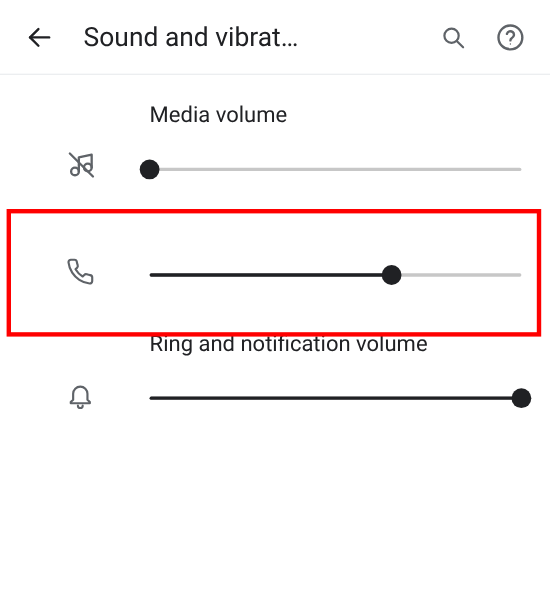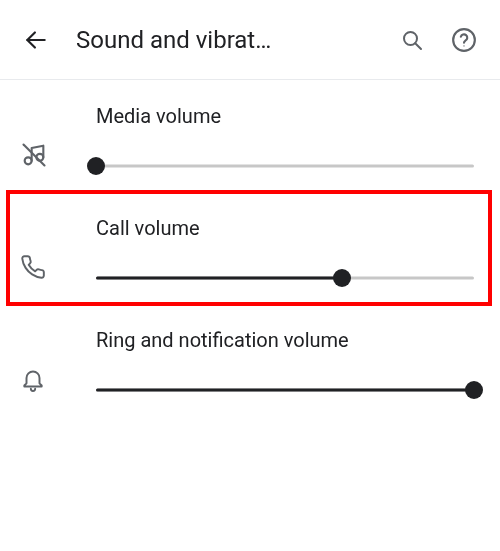--- a/index.html
+++ b/index.html
@@ -8,21 +8,21 @@
       height: 551px;
       background: #ffffff;
       font-family: Roboto, Arial, sans-serif;
       color: #202124;
       overflow: hidden;
       position: relative;
     }
     .header {
       display: flex;
       align-items: center;
-      height: 80px;
+      height: 68px;
       padding: 0 16px;
       gap: 12px;
       border-bottom: 1px solid #e8eaed;
     }
     .header .icon-btn {
       width: 40px;
       height: 40px;
       display: flex;
       align-items: center;
       justify-content: center;
@@ -38,24 +38,25 @@
       white-space: nowrap;
       overflow: hidden;
       text-overflow: ellipsis;
       padding-left: 8px;
     }
     .list {
       padding-top: 12px;
     }
     .row {
       display: flex;
-      align-items: center;
+      align-items: flex-end;
       padding: 12px 26px 12px 20px;
       position: relative;
       margin-bottom: 16px;
+      margin-left: 40px;
     }
     .row .row-icon {
       width: 40px;
       display: flex;
       align-items: center;
       justify-content: flex-start;
       margin-top: 30px;
       flex-shrink: 0;
       color: #5f6368;
     }
@@ -161,21 +162,20 @@
     </div>
   </div>
 
   <div class="row">
     <div class="row-icon">
       <svg width="26" height="26" viewBox="0 0 24 24" fill="none" stroke="#5f6368" stroke-width="1.8" stroke-linecap="round" stroke-linejoin="round">
         <path d="M22 16.9v3a2 2 0 0 1-2.2 2 19.8 19.8 0 0 1-8.6-3.1 19.5 19.5 0 0 1-6-6A19.8 19.8 0 0 1 2.1 4.2 2 2 0 0 1 4.1 2h3a2 2 0 0 1 2 1.7c.1 1 .4 1.9.7 2.8a2 2 0 0 1-.5 2.1L8 10a16 16 0 0 0 6 6l1.3-1.3a2 2 0 0 1 2.1-.5c.9.3 1.8.6 2.8.7a2 2 0 0 1 1.8 2z"></path>
       </svg>
     </div>
     <div class="row-body">
-      <div class="row-label">Call volume</div>
       <div class="slider">
         <div class="track"></div>
         <div class="fill" style="width:65%"></div>
         <div class="thumb" style="left:65%"></div>
       </div>
     </div>
   </div>
 
   <div class="row">
     <div class="row-icon">

